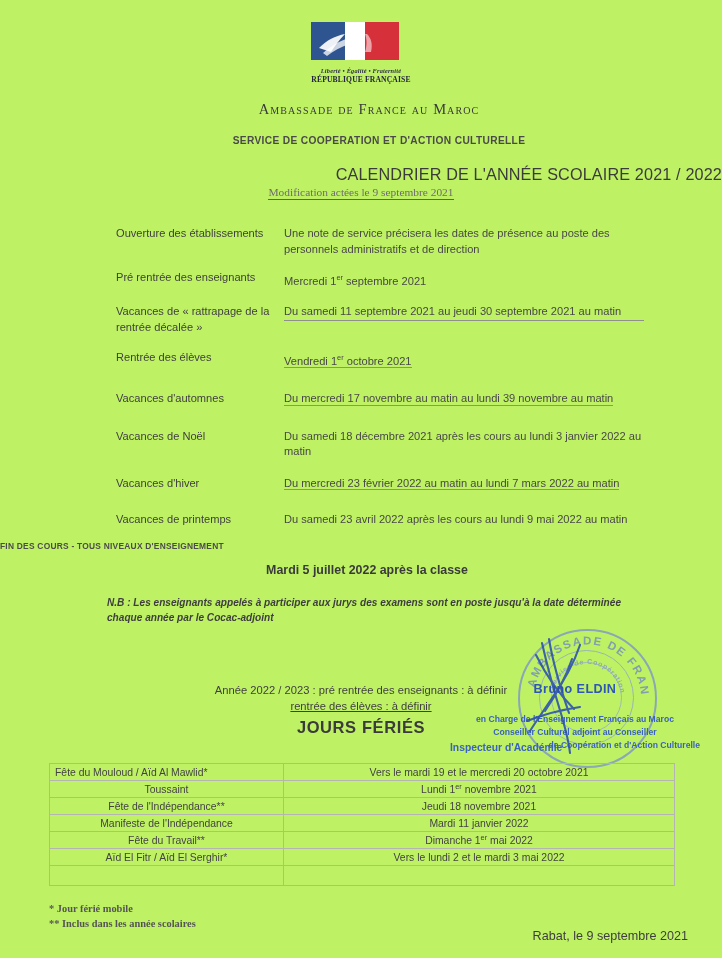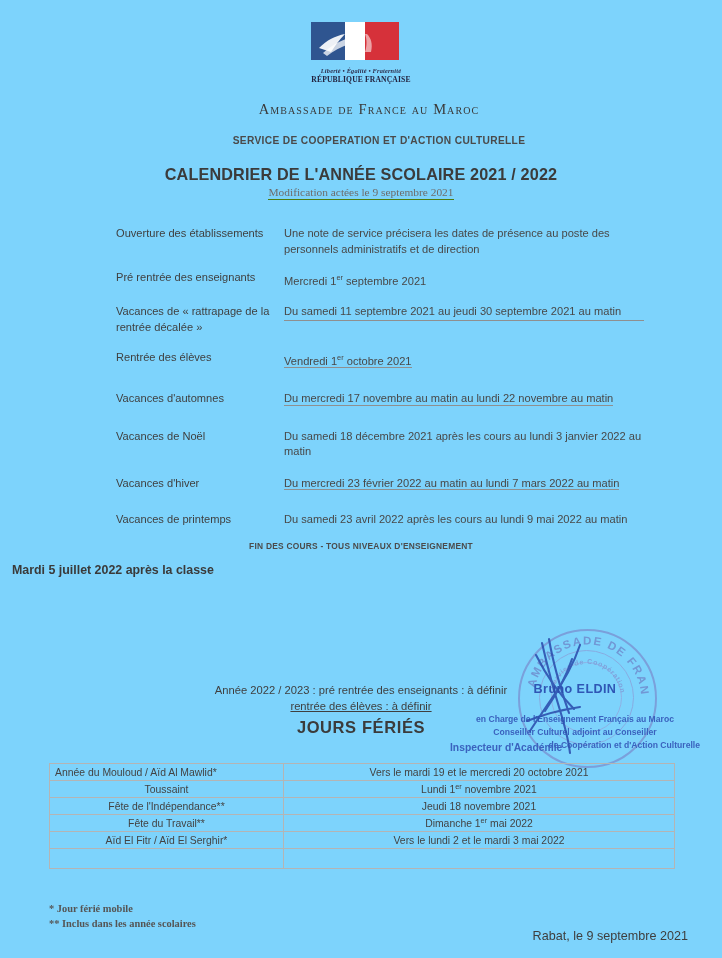--- a/index.html
+++ b/index.html
@@ -12,21 +12,21 @@
     height: 958px;
     position: relative;
     font-family: "Liberation Sans", sans-serif;
     color: #3d3d3d;
     overflow: hidden;
   }
 
   .page {
     position: absolute;
     inset: 0;
-    background: #7dd3fc;
+    background: #bef264;
   }
 
   
   .header {
     position: absolute;
     top: 0; left: 0; right: 0;
     text-align: center;
   }
   .logo-wrap {
     margin: 22px auto 0;
@@ -68,23 +68,23 @@
     font-weight: bold;
     letter-spacing: .35px;
     color: #4a4a4a;
     margin-left: 36px;
   }
 
   
   .doc-title {
     position: absolute;
     top: 165px; left: 0; right: 0;
-    text-align: center;
+    text-align: right;
     font-size: 16.2px;
-    font-weight: bold;
+    font-weight: normal;
     letter-spacing: .15px;
     color: #3b3b3b;
   }
   .doc-subtitle {
     position: absolute;
     top: 186px; left: 0; right: 0;
     text-align: center;
     font-family: "Liberation Serif", serif;
     font-size: 11.4px;
     color: #6d6d6d;
@@ -118,30 +118,29 @@
     line-height: 15.5px;
     color: #484848;
   }
   .u { border-bottom: 1px solid #8f8f8f; padding-bottom: .5px; }
   sup.ord { font-size: 7.4px; vertical-align: super; }
 
   
   .fin-label {
     position: absolute;
     top: 541px; left: 0; right: 0;
-    text-align: center;
     font-size: 8.4px;
     font-weight: bold;
     letter-spacing: .25px;
     color: #4b4b4b;
   }
   .fin-date {
     position: absolute;
     top: 563px; left: 12px; right: 0;
-    text-align: left;
+    text-align: center;
     font-size: 12.4px;
     font-weight: bold;
     color: #3a3a3a;
   }
 
   
   .nb {
     position: absolute;
     top: 596px;
     left: 107px;
@@ -338,39 +337,40 @@
     <div class="cal-row" style="margin-bottom:15px;">
       <div class="cal-label">Vacances de « rattrapage de la rentrée décalée »</div>
       <div class="cal-value u">Du samedi 11 septembre 2021 au jeudi 30 septembre 2021 au matin</div>
     </div>
     <div class="cal-row" style="margin-bottom:22px;">
       <div class="cal-label">Rentrée des élèves</div>
       <div class="cal-value"><span class="u">Vendredi 1<sup class="ord">er</sup> octobre 2021</span></div>
     </div>
     <div class="cal-row" style="margin-bottom:22px;">
       <div class="cal-label">Vacances d'automnes</div>
-      <div class="cal-value"><span class="u">Du mercredi 17 novembre au matin au lundi 22 novembre au matin</span></div>
+      <div class="cal-value"><span class="u">Du mercredi 17 novembre au matin au lundi 39 novembre au matin</span></div>
     </div>
     <div class="cal-row" style="margin-bottom:16px;">
       <div class="cal-label">Vacances de Noël</div>
       <div class="cal-value">Du samedi 18 décembre 2021 après les cours au lundi 3 janvier 2022 au matin</div>
     </div>
     <div class="cal-row" style="margin-bottom:21px;">
       <div class="cal-label">Vacances d'hiver</div>
       <div class="cal-value"><span class="u">Du mercredi 23 février 2022 au matin au lundi 7 mars 2022 au matin</span></div>
     </div>
     <div class="cal-row">
       <div class="cal-label">Vacances de printemps</div>
       <div class="cal-value">Du samedi 23 avril 2022 après les cours au lundi 9 mai 2022 au matin</div>
     </div>
   </div>
 
   <div class="fin-label">FIN DES COURS - TOUS NIVEAUX D'ENSEIGNEMENT</div>
   <div class="fin-date">Mardi 5 juillet 2022 après la classe</div>
 
+  <div class="nb">N.B : Les enseignants appelés à participer aux jurys des examens sont en poste jusqu'à la date déterminée chaque année par le Cocac-adjoint</div>
 
   <div class="next-year">
     <span>Année 2022 / 2023 : pré rentrée des enseignants : à définir</span>
     <span class="l2">rentrée des élèves : à définir</span>
   </div>
 
   <div class="sig-block">
     <div class="seal">
       <div class="seal-inner"></div>
       <div class="seal-inner2"></div>
@@ -402,30 +402,34 @@
         <path d="M77 96 C92 90, 110 85, 130 82"></path>
       </g>
     </svg>
   </div>
 
   <div class="feries-title">JOURS FÉRIÉS</div>
 
   <table class="feries-table">
     <tbody>
       <tr>
-        <td class="c-name first">Année du Mouloud / Aïd Al Mawlid*</td>
+        <td class="c-name first">Fête du Mouloud / Aïd Al Mawlid*</td>
         <td class="c-date">Vers le mardi 19 et le mercredi 20 octobre 2021</td>
       </tr>
       <tr>
         <td class="c-name">Toussaint</td>
         <td class="c-date">Lundi 1<sup class="ord">er</sup> novembre 2021</td>
       </tr>
       <tr>
         <td class="c-name">Fête de l'Indépendance**</td>
         <td class="c-date">Jeudi 18 novembre 2021</td>
+      </tr>
+      <tr>
+        <td class="c-name">Manifeste de l'Indépendance</td>
+        <td class="c-date">Mardi 11 janvier 2022</td>
       </tr>
       <tr>
         <td class="c-name">Fête du Travail**</td>
         <td class="c-date">Dimanche 1<sup class="ord">er</sup> mai 2022</td>
       </tr>
       <tr>
         <td class="c-name">Aïd El Fitr / Aïd El Serghir*</td>
         <td class="c-date">Vers le lundi 2 et le mardi 3 mai 2022</td>
       </tr>
       <tr class="blank">

